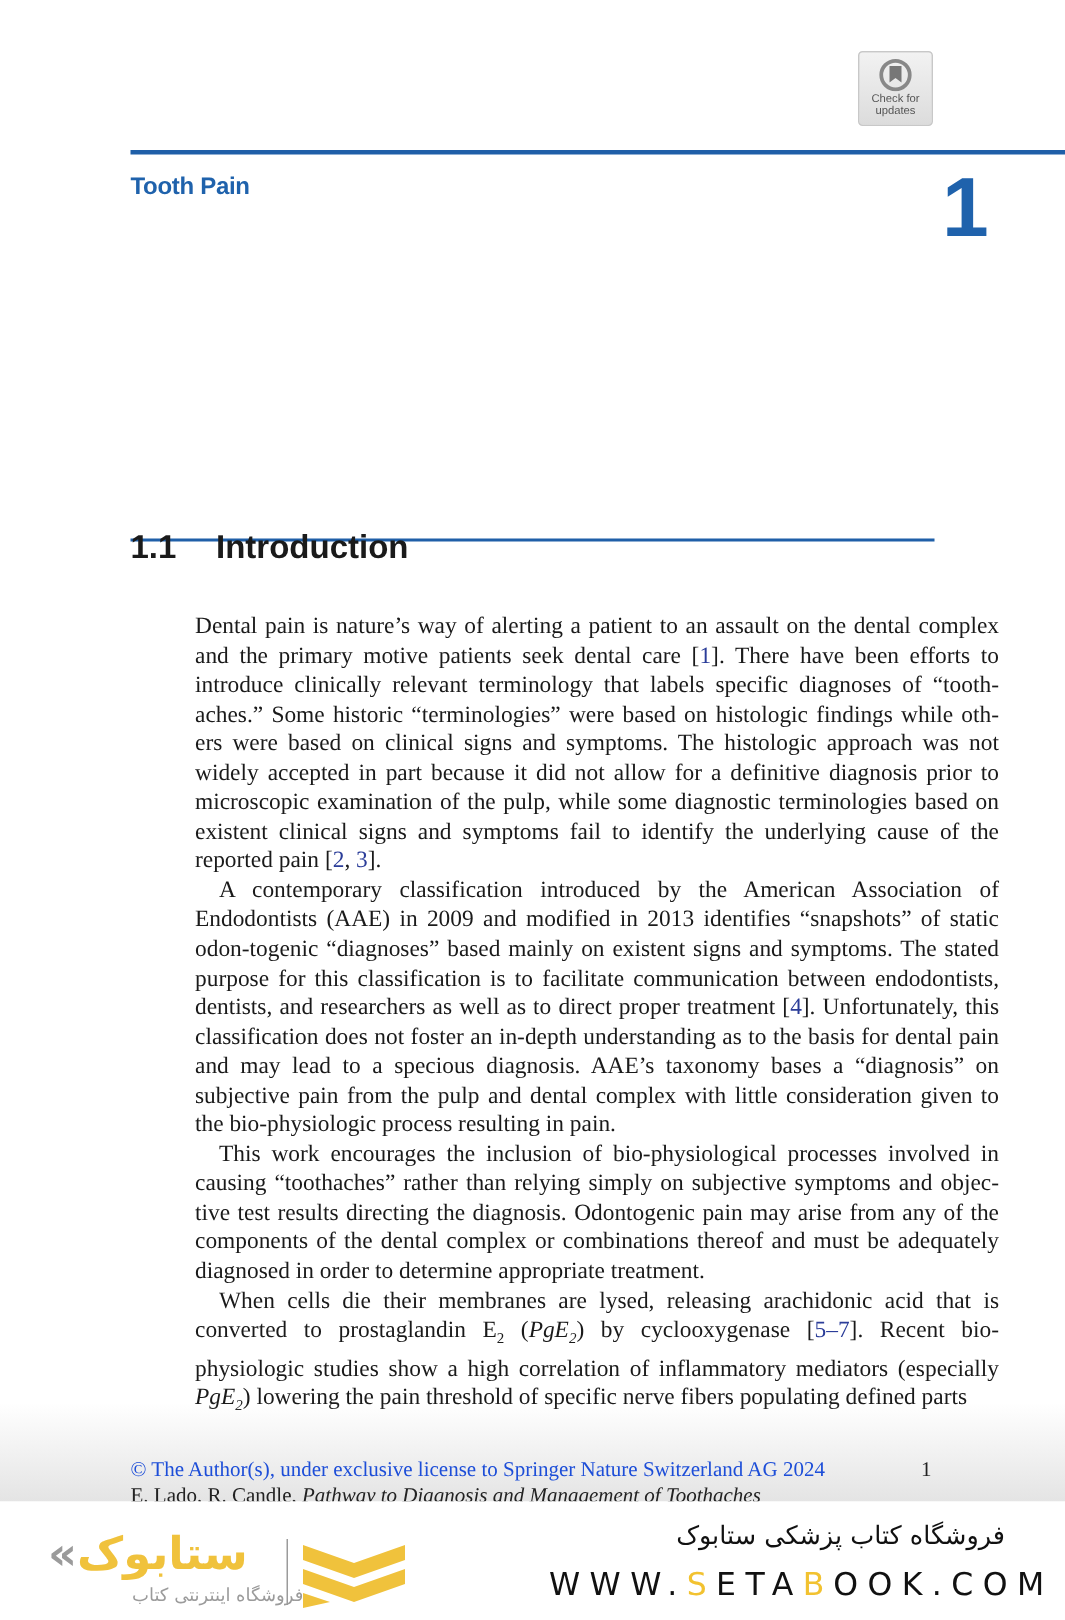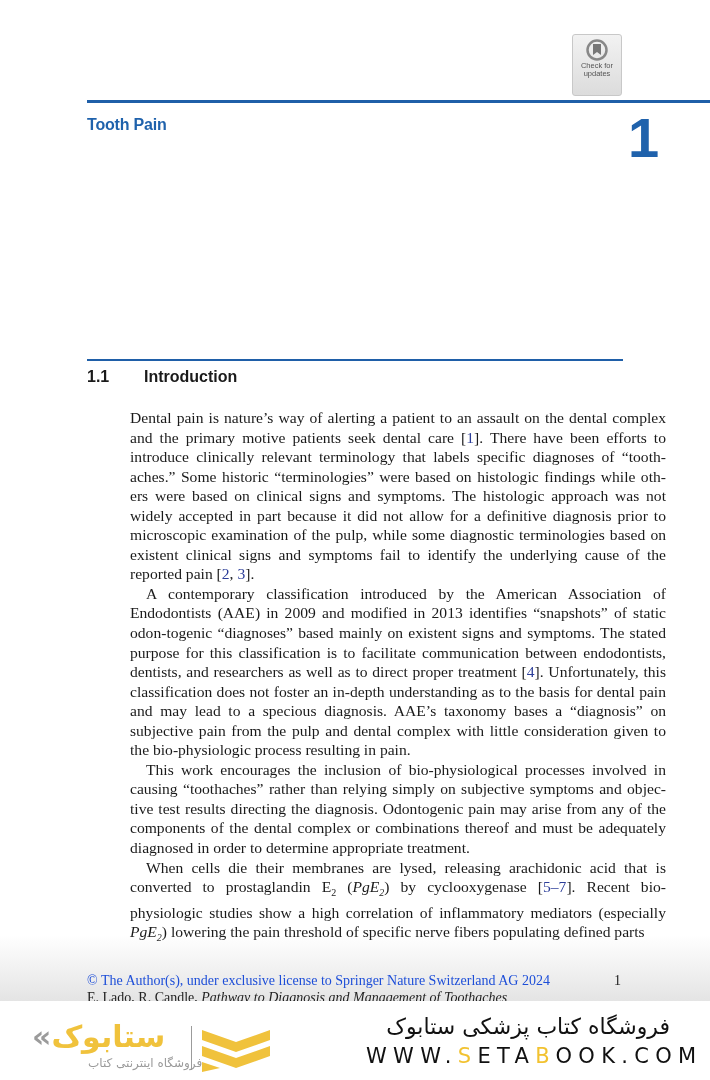--- a/index.html
+++ b/index.html
@@ -3,21 +3,21 @@
 <meta charset="utf-8">
 <style>
   html, body { margin: 0; padding: 0; }
   body {
     width: 710px; height: 1080px; position: relative; overflow: hidden;
     background: #ffffff;
     font-family: "Liberation Serif", "DejaVu Serif", serif;
     color: #1a1a1a;
   }
   .check-badge {
-    position: absolute; left: 572px; top: 34px; width: 50px; height: 62px;
+    position: absolute; left: 572px; top: 34px; width: 50px; height: 50px;
     background: linear-gradient(#f2f2f2, #dcdcdc);
     border: 1px solid #c8c8c8; border-radius: 3px;
     display: flex; flex-direction: column; align-items: center; justify-content: flex-start;
     box-sizing: border-box; padding-top: 4px;
   }
   .check-badge svg { display: block; }
   .check-badge .lbl {
     font-family: "Liberation Sans", "DejaVu Sans", sans-serif;
     font-size: 7.5px; line-height: 8px; color: #555; text-align: center; margin-top: 1px;
   }
@@ -31,23 +31,23 @@
   }
   .chapter-number {
     position: absolute; left: 628px; top: 106px;
     font-family: "Liberation Sans", "DejaVu Sans", sans-serif;
     font-weight: bold; font-size: 56px; line-height: 64px; color: #1f62ac;
   }
   .rule-section {
     position: absolute; left: 87px; top: 359px; width: 536px; height: 2px; background: #1f5fa8;
   }
   .section-heading {
-    position: absolute; left: 87px; top: 368px;
+    position: absolute; left: 87px; top: 352px;
     font-family: "Liberation Sans", "DejaVu Sans", sans-serif;
-    font-weight: bold; font-size: 16px; color: #1a1a1a;
+    font-weight: bold; font-size: 22px; color: #1a1a1a;
   }
   .section-heading .num { display: inline-block; width: 57px; }
   .body-text {
     position: absolute; left: 87px; top: 408px; width: 536px;
     font-size: 15.6px; line-height: 19.55px; text-align: justify; hyphens: none; margin-left: 43px;
   }
   .body-text p { margin: 0; }
   .body-text p.indent { text-indent: 16px; }
   .cite { color: #2b3d99; }
   .fade {
@@ -76,21 +76,21 @@
   }
   .logo-text .y { color: #f0c23c; }
   .logo-sub {
     position: absolute; left: 14px; top: 36px;
     font-family: "DejaVu Sans", sans-serif; font-size: 12px; color: #9b9b9b; direction: rtl; margin-left: 42px;
   }
   .logo-divider { position: absolute; left: 191px; top: 1026px; width: 1px; height: 44px; background: #9b9b9b; }
   .logo-mark { position: absolute; left: 200px; top: 1026px; }
   .shop-fa {
     position: absolute; right: 40px; top: 1014px;
-    font-family: "DejaVu Sans", sans-serif; font-size: 22px; color: #111; direction: rtl;
+    font-family: "DejaVu Sans", sans-serif; font-size: 17px; color: #111; direction: rtl;
   }
   .shop-url {
     position: absolute; left: 366px; top: 1044px;
     font-family: "DejaVu Sans", sans-serif; font-size: 21px; letter-spacing: 6.3px; color: #111;
   }
   .shop-url .hl { color: #f2c230; }
 </style>
 </head>
 <body>
 

